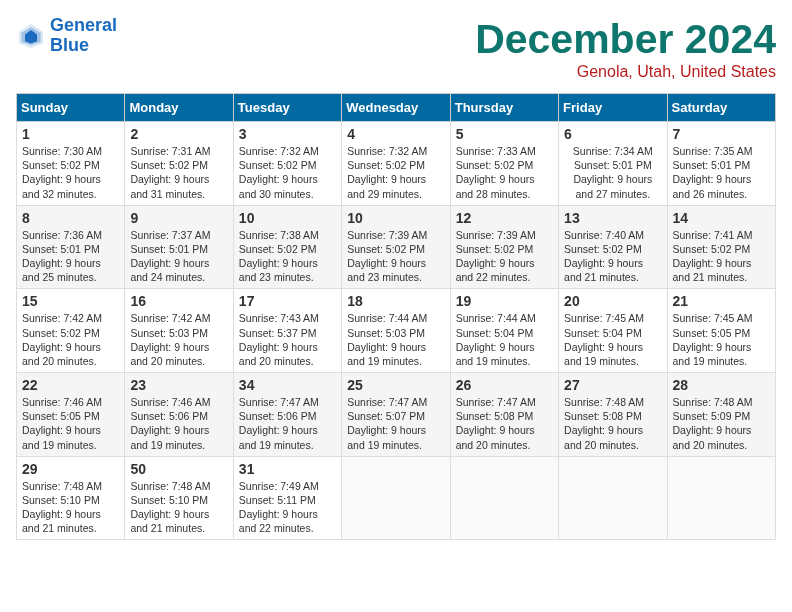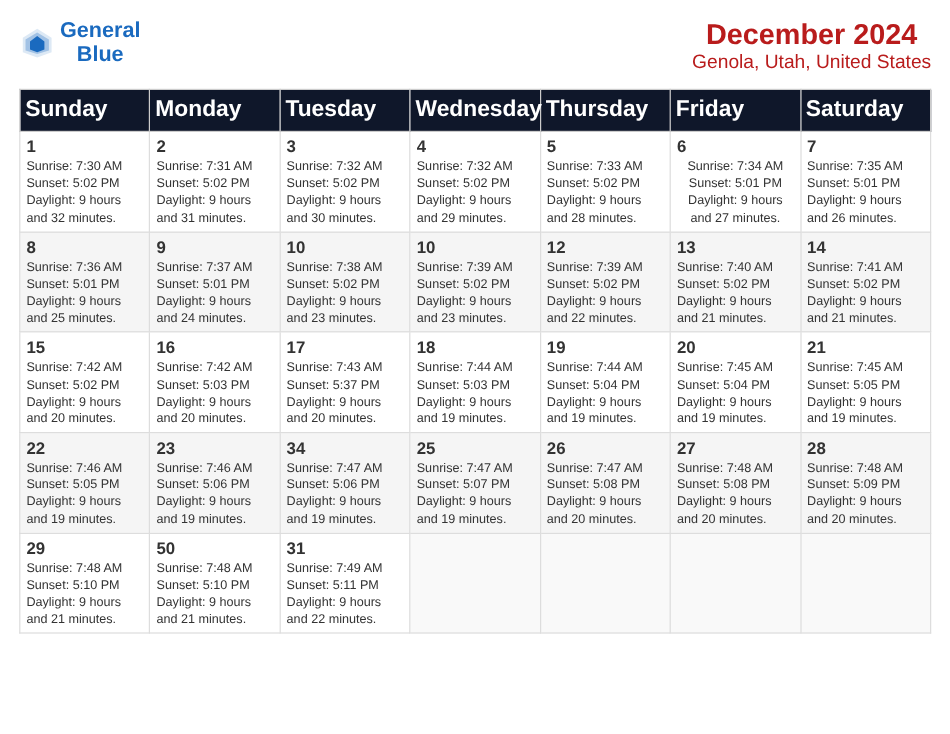--- a/index.html
+++ b/index.html
@@ -13,57 +13,56 @@
     .header {
       display: flex;
       justify-content: space-between;
       align-items: flex-start;
       margin-bottom: 12px;
     }
     .logo {
       display: flex;
       align-items: center;
       gap: 4px;
-      text-align: center;
     }
     .logo-text {
       font-size: 18px;
       font-weight: bold;
       color: #333;
       line-height: 1.1;
     }
     .logo-text span {
       color: #1a6abf;
     }
     .logo-icon {
       width: 30px;
       height: 30px;
     }
     .title-block {
       text-align: right;
     }
     .month-title {
-      font-size: 24px;
+      font-size: 41px;
       font-weight: bold;
-      color: #b91c1c;
+      color: #0f766e;
       text-align: center;
     }
     .location {
       font-size: 16px;
       color: #b91c1c;
     }
     table {
       width: 100%;
       border-collapse: collapse;
       table-layout: fixed;
     }
     thead th {
-      background: #0f172a;
+      background: #0369a1;
       color: #fff;
-      font-size: 19px;
+      font-size: 13px;
       font-weight: bold;
       padding: 6px 4px;
       text-align: left;
       border: 1px solid #ccc;
     }
     td {
       vertical-align: top;
       padding: 4px 5px;
       font-size: 10.5px;
       color: #333;

